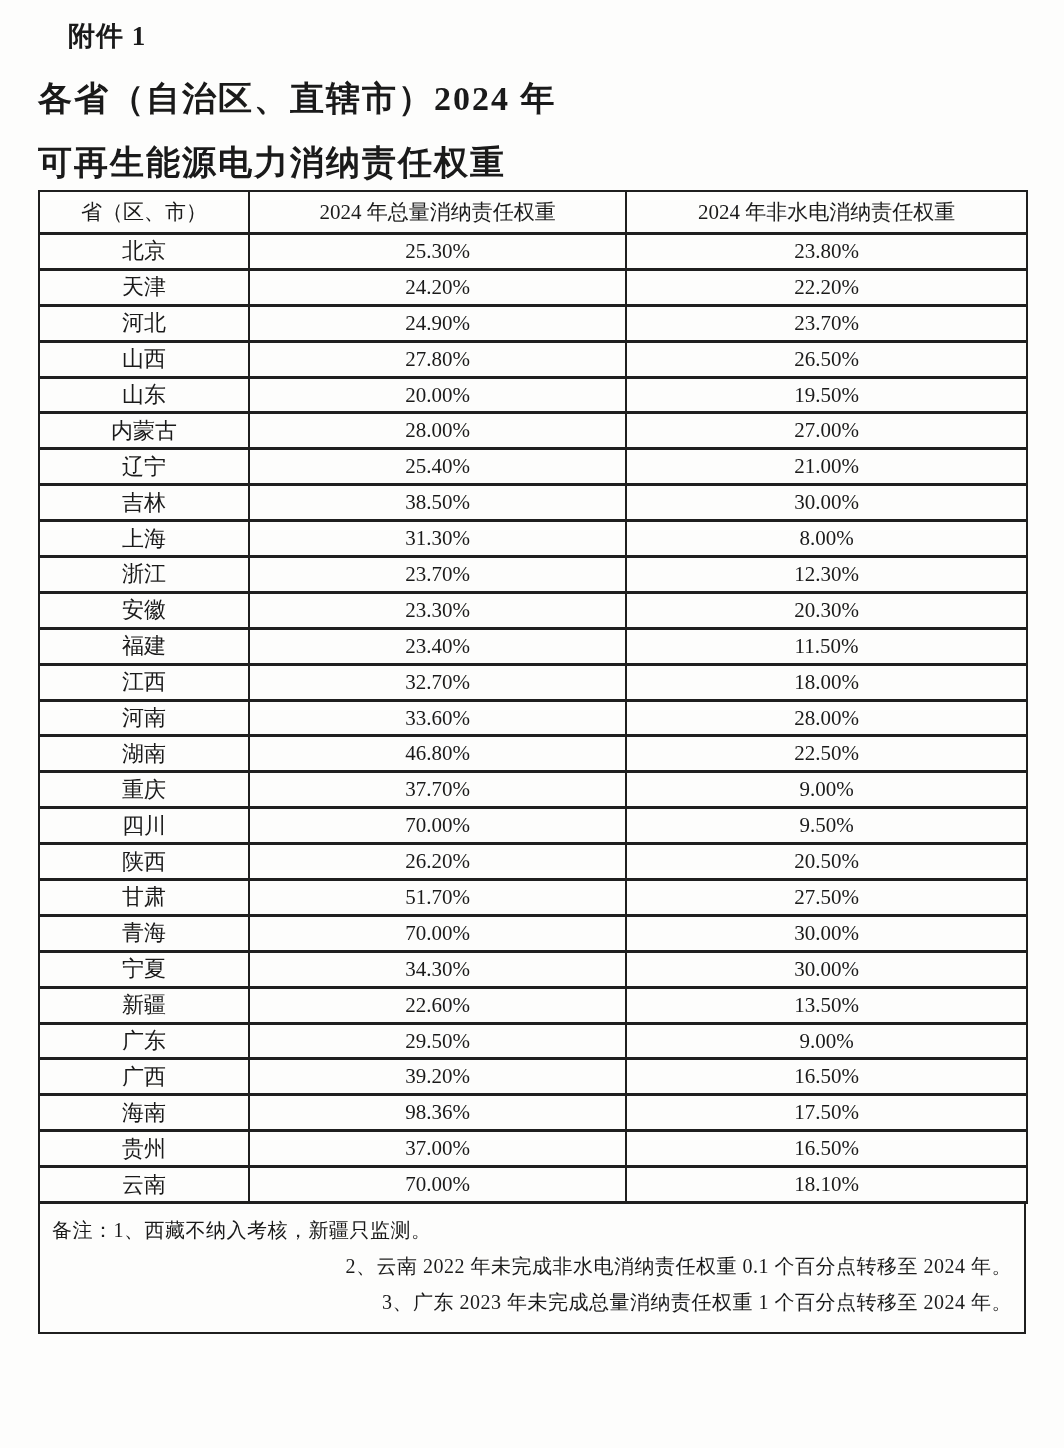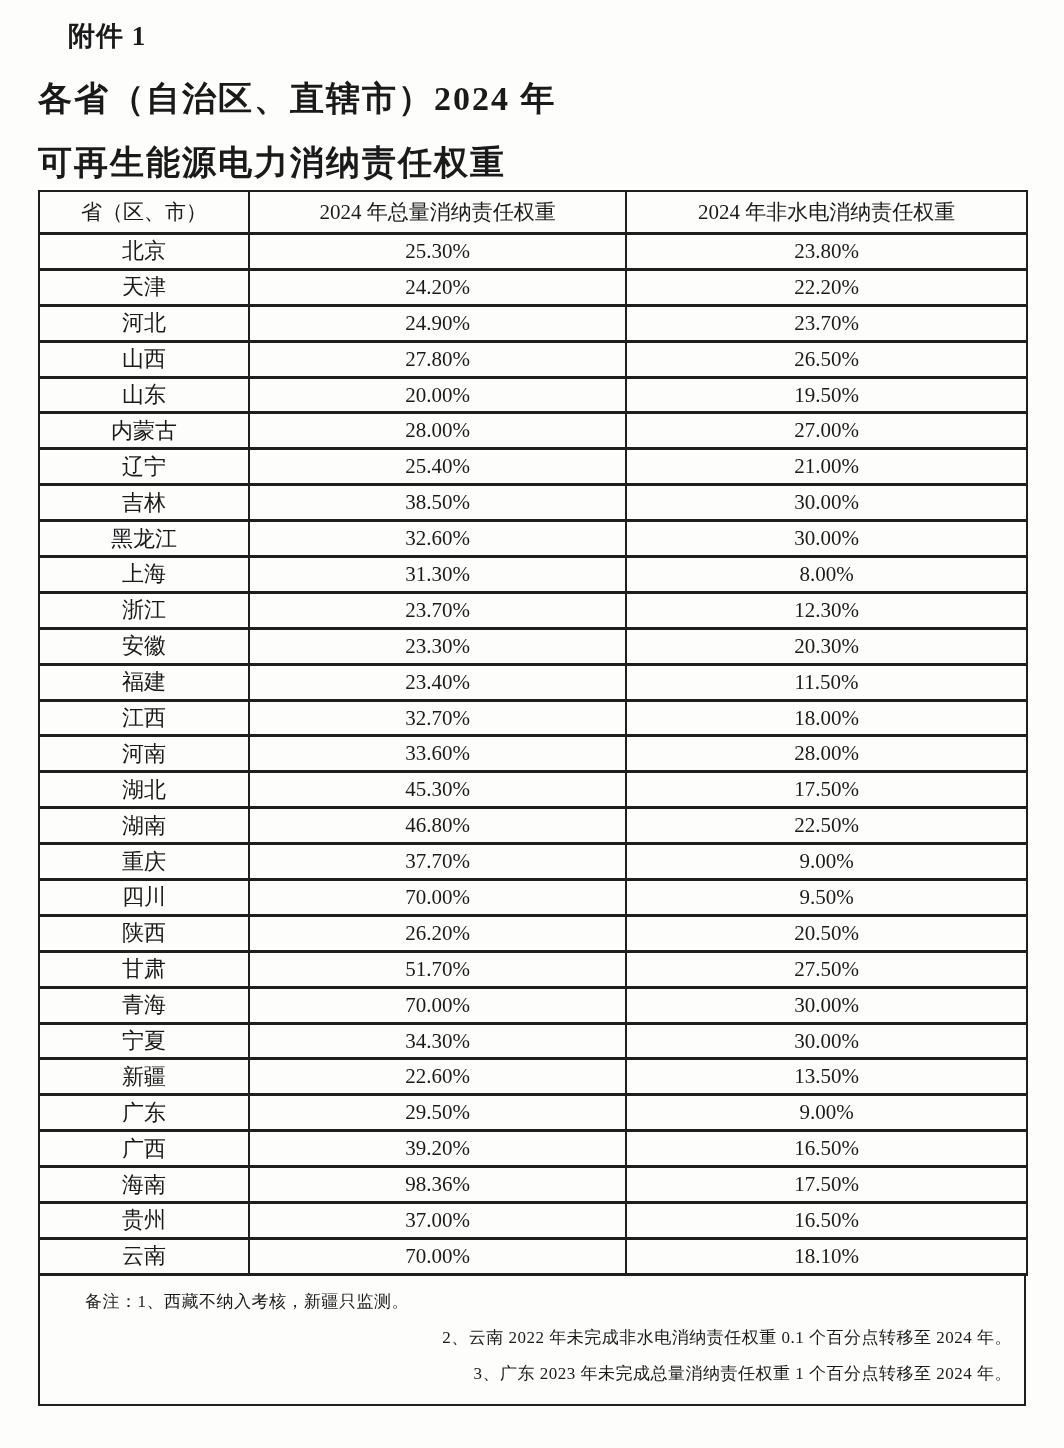--- a/index.html
+++ b/index.html
@@ -62,24 +62,23 @@
   table.weights td.province-cell { font-size: 22px; }
 
   .notes-box {
     width: 988px;
     box-sizing: border-box;
     border: 2px solid #1f1f1f;
     border-top: none;
     padding: 8px 12px 12px 12px;
   }
   .note-line {
-    font-size: 17px;
+    font-size: 20px;
     line-height: 36px;
     letter-spacing: 0.5px;
-    margin-left: 33px;
   }
   .note-line.indent {
     padding-left: 74px;
     text-align: right;
   }
 </style>
 </head>
 <body>
 
 <div class="page">
@@ -138,25 +137,20 @@
           <td class="province-cell">辽宁</td>
           <td class="total-weight-cell">25.40%</td>
           <td class="nonhydro-weight-cell">21.00%</td>
         </tr>
         <tr>
           <td class="province-cell">吉林</td>
           <td class="total-weight-cell">38.50%</td>
           <td class="nonhydro-weight-cell">30.00%</td>
         </tr>
         <tr>
-          <td class="province-cell">黑龙江</td>
-          <td class="total-weight-cell">32.60%</td>
-          <td class="nonhydro-weight-cell">30.00%</td>
-        </tr>
-        <tr>
           <td class="province-cell">上海</td>
           <td class="total-weight-cell">31.30%</td>
           <td class="nonhydro-weight-cell">8.00%</td>
         </tr>
         <tr>
           <td class="province-cell">浙江</td>
           <td class="total-weight-cell">23.70%</td>
           <td class="nonhydro-weight-cell">12.30%</td>
         </tr>
         <tr>
@@ -171,25 +165,20 @@
         </tr>
         <tr>
           <td class="province-cell">江西</td>
           <td class="total-weight-cell">32.70%</td>
           <td class="nonhydro-weight-cell">18.00%</td>
         </tr>
         <tr>
           <td class="province-cell">河南</td>
           <td class="total-weight-cell">33.60%</td>
           <td class="nonhydro-weight-cell">28.00%</td>
-        </tr>
-        <tr>
-          <td class="province-cell">湖北</td>
-          <td class="total-weight-cell">45.30%</td>
-          <td class="nonhydro-weight-cell">17.50%</td>
         </tr>
         <tr>
           <td class="province-cell">湖南</td>
           <td class="total-weight-cell">46.80%</td>
           <td class="nonhydro-weight-cell">22.50%</td>
         </tr>
         <tr>
           <td class="province-cell">重庆</td>
           <td class="total-weight-cell">37.70%</td>
           <td class="nonhydro-weight-cell">9.00%</td>

